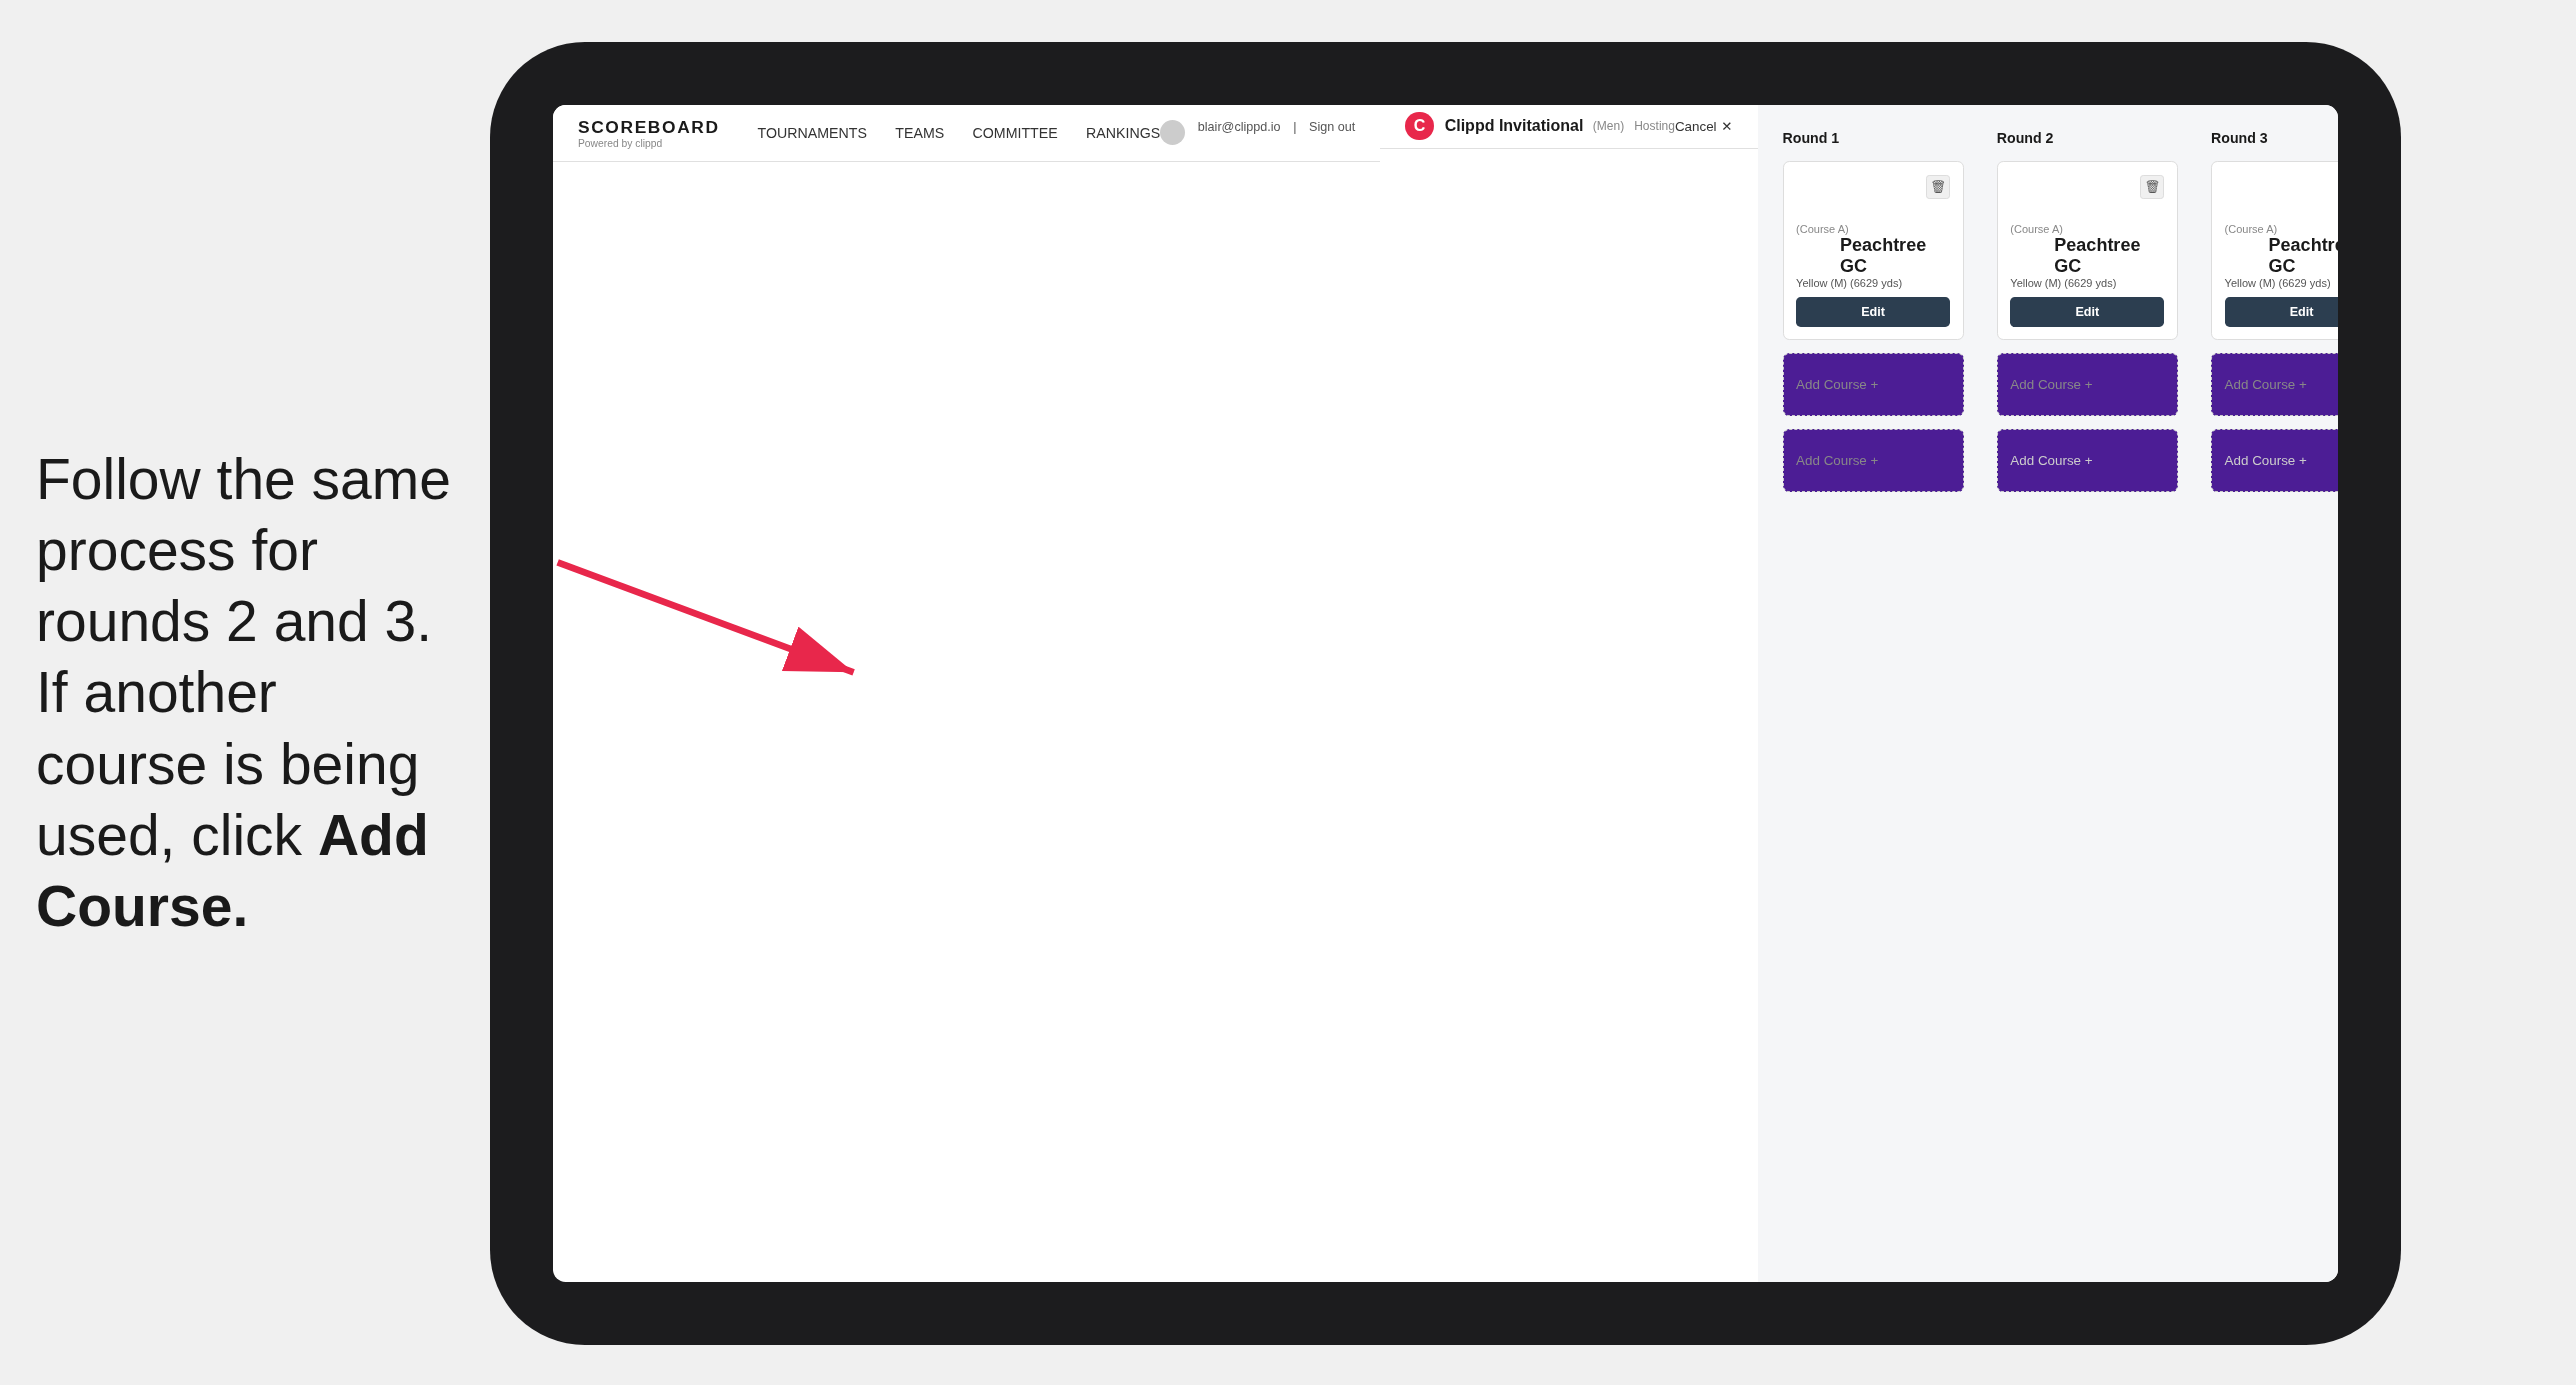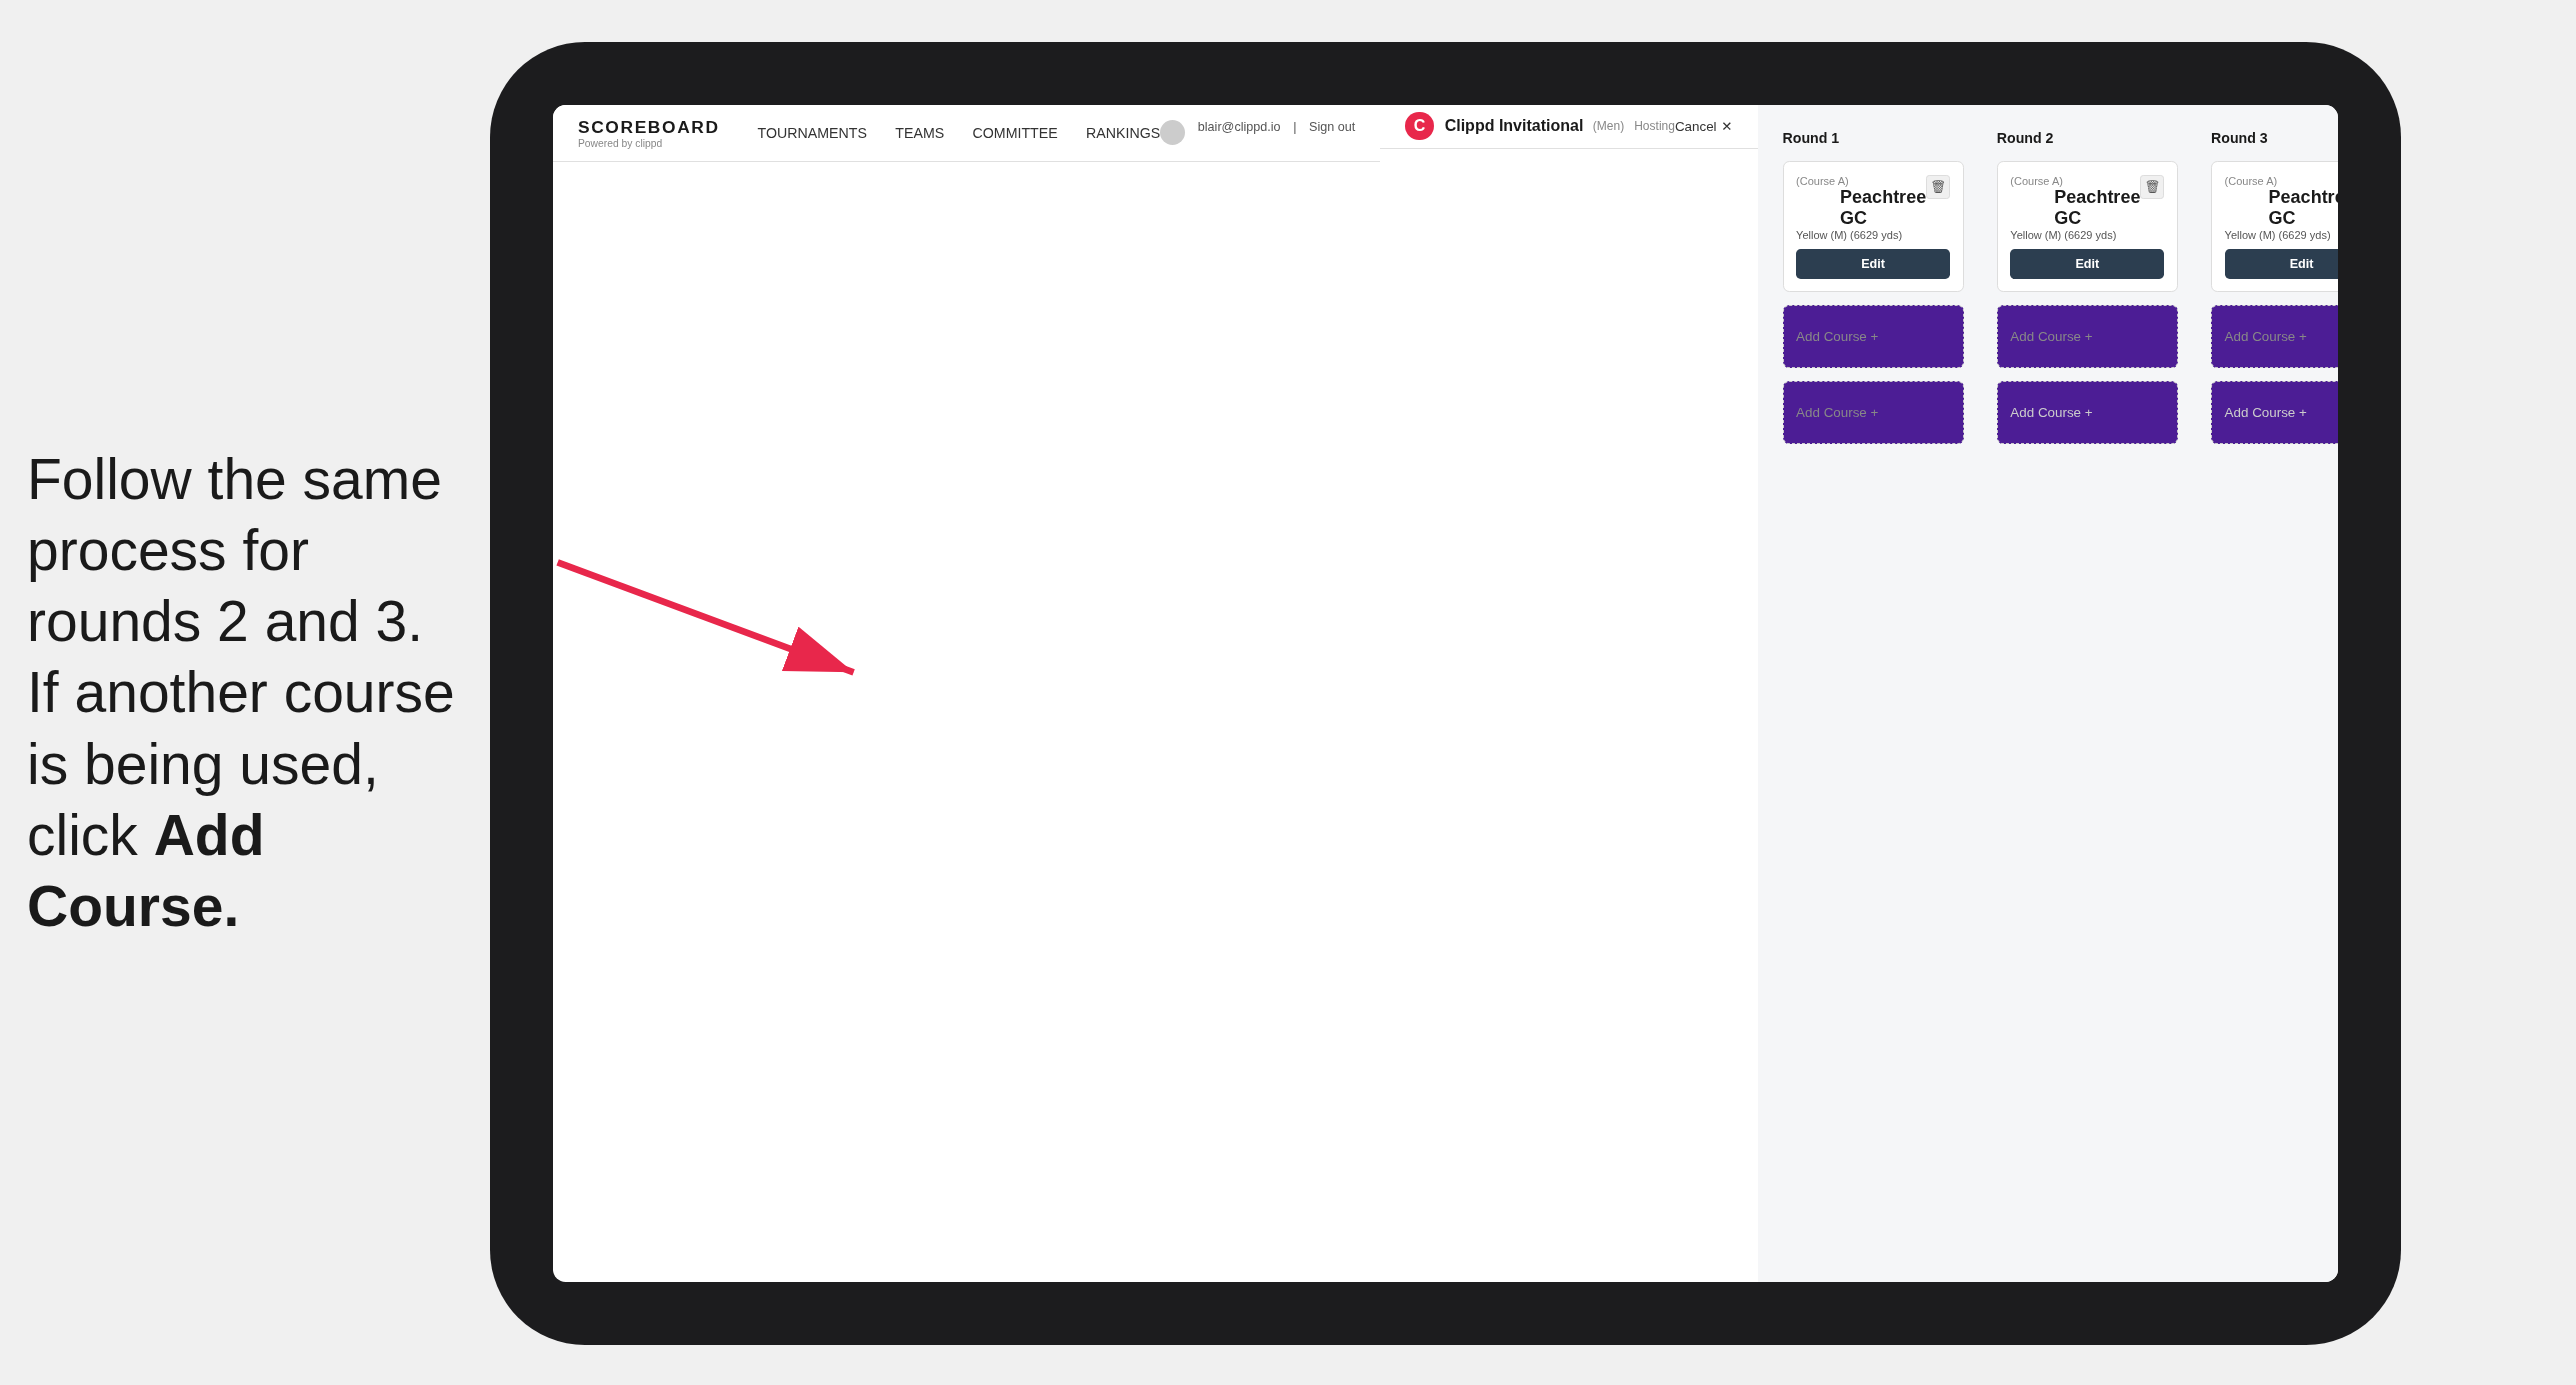--- a/index.html
+++ b/index.html
@@ -10,21 +10,21 @@
       height: 1386px;
       overflow: hidden;
       display: flex;
       align-items: center;
       justify-content: flex-start;
     }
 
     
     .instruction-text {
       width: 490px;
-      padding: 47px 27px;
+      padding: 47px 36px;
       font-size: 57px;
       line-height: 1.25;
       color: #1a1a1a;
       flex-shrink: 0;
       align-self: center;
     }
     .instruction-text strong {
       font-weight: 900;
     }
 
@@ -208,20 +208,21 @@
     }
 
     .course-card-header {
       display: flex;
       align-items: flex-start;
       justify-content: space-between;
     }
 
     .course-info {
       flex: 1;
+      margin-top: 48px;
     }
 
     .course-tag {
       font-size: 11px;
       color: #888;
     }
 
     .course-name {
       font-size: 18px;
       font-weight: 700;

